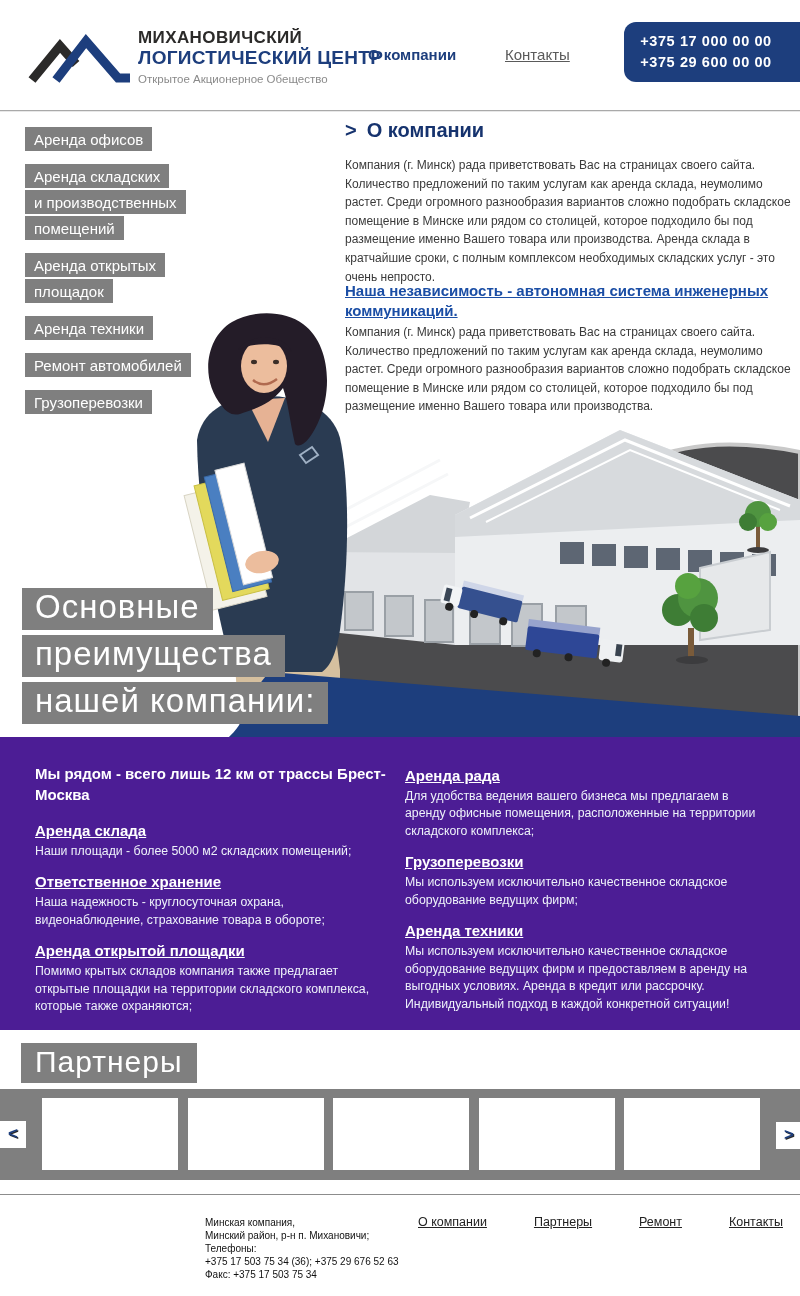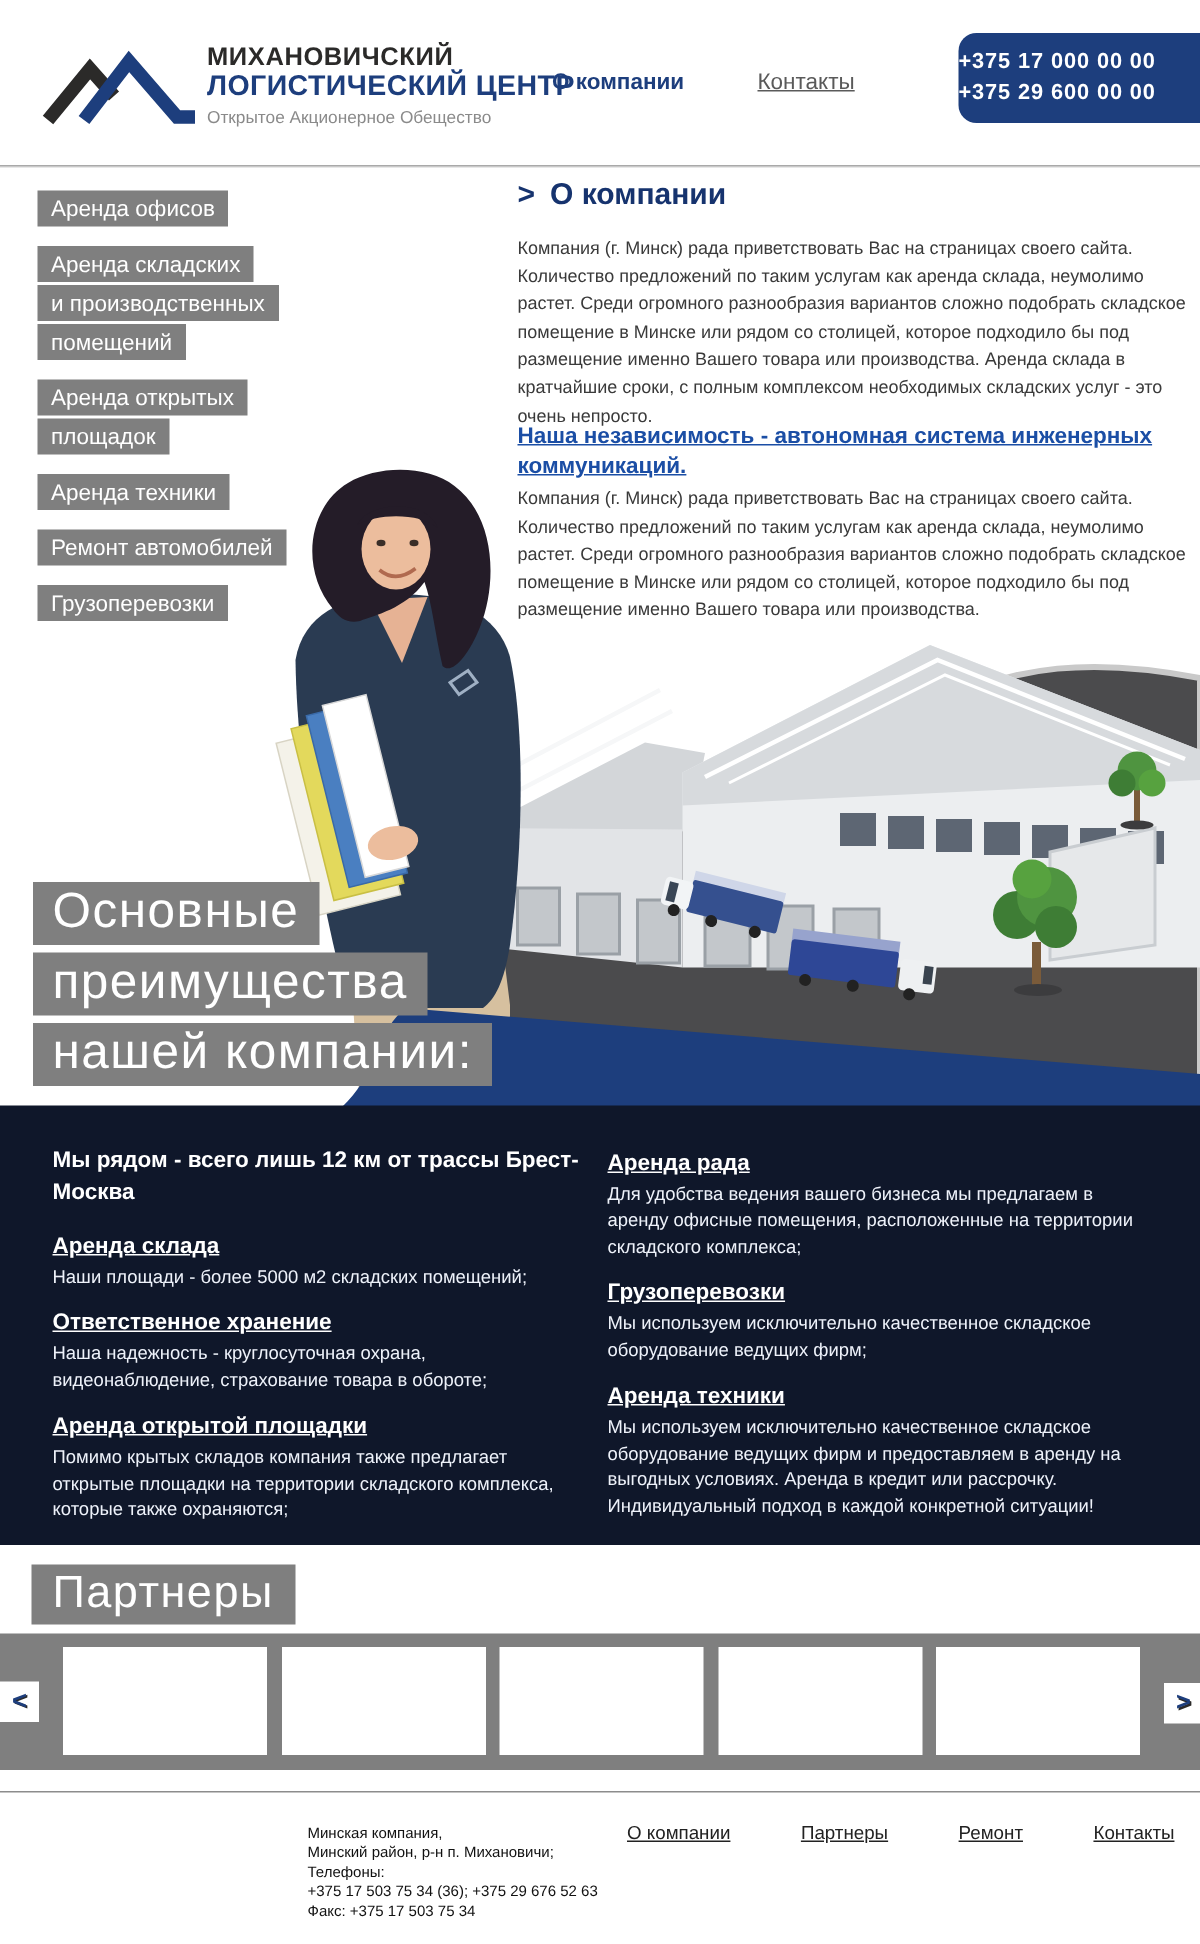--- a/index.html
+++ b/index.html
@@ -9,23 +9,23 @@
 
   
   .header { position:absolute; left:0; top:0; width:800px; height:110px; background:#fff; }
   .logo-icon { position:absolute; left:26px; top:26px; }
   .brand { position:absolute; left:138px; top:29px; line-height:1.1; }
   .brand-line1 { font-size:17px; font-weight:bold; color:#2b2a29; letter-spacing:.4px; }
   .brand-line2 { font-size:19px; font-weight:bold; color:#1d3e7d; letter-spacing:.3px; }
   .brand-line3 { font-size:11.5px; color:#8a8a8a; margin-top:4px; }
   .nav-about { position:absolute; left:368px; top:46px; font-size:15px; font-weight:bold; color:#1d3e7d; cursor:pointer; }
   .nav-contacts { position:absolute; left:505px; top:46px; font-size:15px; color:#5a5a5a; text-decoration:underline; cursor:pointer; }
-  .phone-box { position:absolute; right:0; top:22px; width:161px; height:60px; background:#1d3e7d;
+  .phone-box { position:absolute; right:0; top:22px; width:176px; height:60px; background:#1d3e7d;
                border-radius:12px 0 0 12px; color:#fff; font-weight:bold; font-size:14.5px;
-               letter-spacing:.6px; padding:9px 12px 0 0; text-align:left; line-height:21px; }
+               letter-spacing:.6px; padding:9px 12px 0 0; text-align:center; line-height:21px; }
   .header-divider { position:absolute; left:0; top:110px; width:800px; height:2px;
                     background:#a9a9a9; border-bottom:1px solid #e8e8e8; }
 
   
   .sidebar { position:absolute; left:25px; top:127px; width:310px; z-index:5; }
   .menu-item { margin-bottom:13px; }
   .menu-line { display:table; background:#7f7f7f; color:#fff; font-size:15px; line-height:17px;
                padding:4px 9px 3px 9px; margin-bottom:2px; cursor:pointer; white-space:nowrap; }
 
   
@@ -37,21 +37,21 @@
              color:#1b4ea5; text-decoration:underline; line-height:1.35; }
   .para2 { top:323px; }
 
   
   .hero { position:absolute; left:0; top:310px; width:800px; height:428px; }
   .caption { position:absolute; left:22px; top:588px; z-index:6; }
   .caption-line { display:table; background:#7f7f7f; color:#fff; font-size:33px; line-height:36px;
                   letter-spacing:1px; padding:1px 13px 5px 13px; margin-bottom:5px; }
 
   
-  .blue-section { position:absolute; left:0; top:737px; width:800px; height:293px; background:#0f172a; color:#fff; }
+  .blue-section { position:absolute; left:0; top:737px; width:800px; height:293px; background:#4c1d95; color:#fff; }
   .adv-col-left  { position:absolute; left:35px;  top:26px; width:352px; }
   .adv-col-right { position:absolute; left:405px; top:30px; width:362px; }
   .adv-headline { font-size:15px; font-weight:bold; line-height:1.4; margin-bottom:17px; }
   .adv-item { margin-bottom:13px; }
   .adv-title { display:table; font-size:15px; font-weight:bold; text-decoration:underline;
                color:#fff; margin-bottom:4px; cursor:pointer; }
   .adv-text { font-size:12.3px; line-height:1.42; color:#eef2fa; }
 
   
   .partners-title { position:absolute; left:21px; top:1043px; display:table; background:#7f7f7f; color:#fff;

